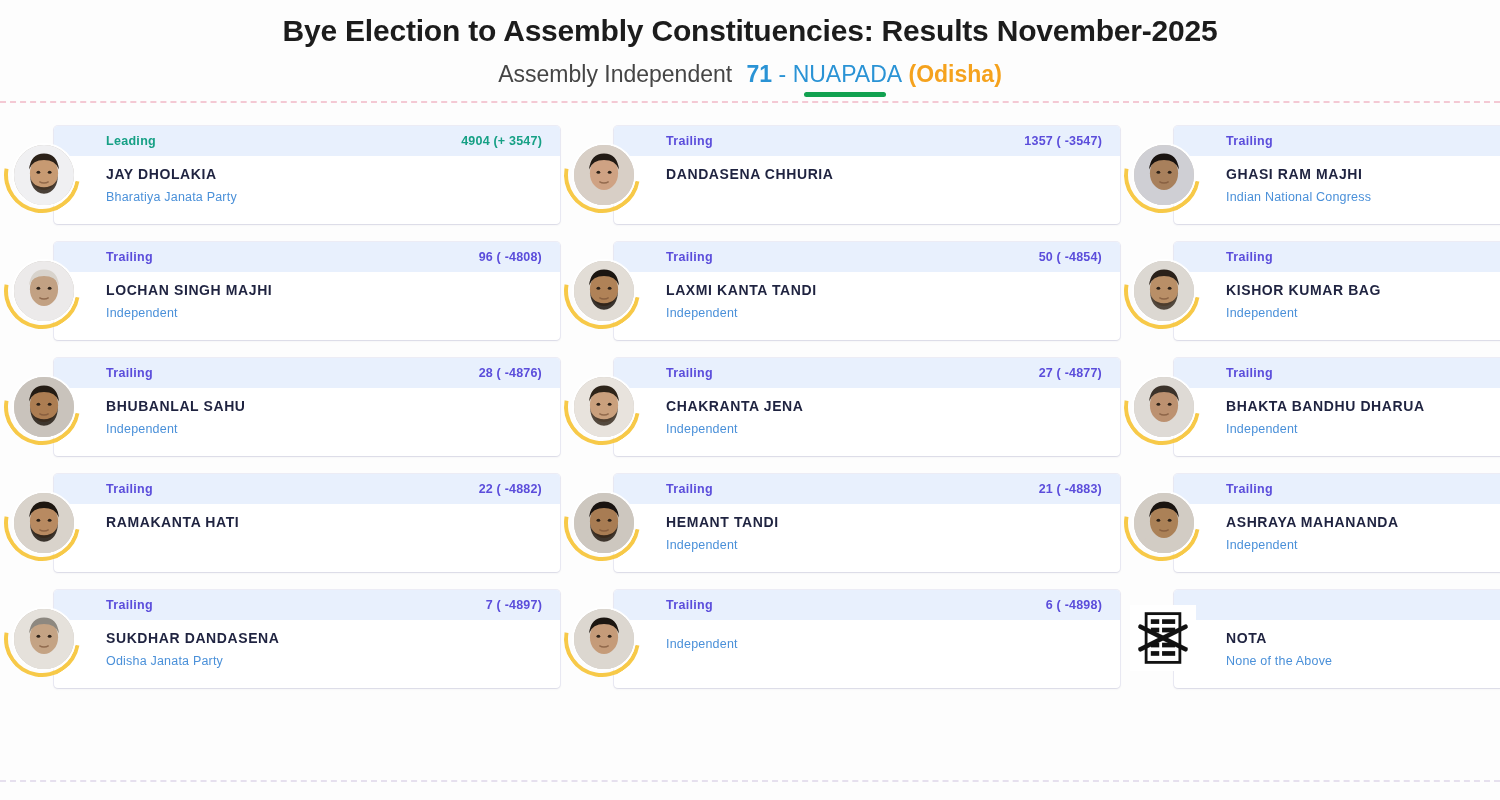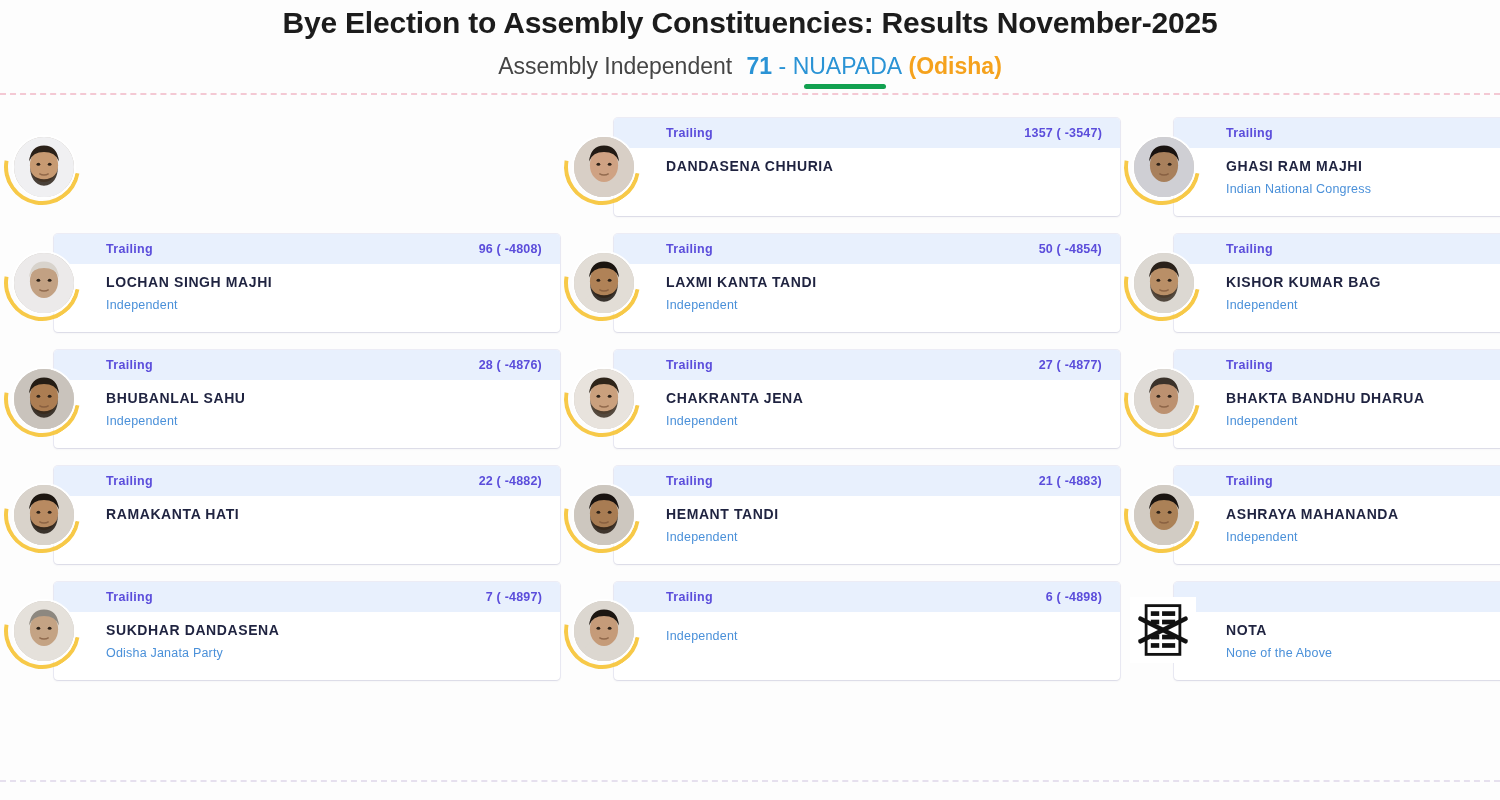--- a/index.html
+++ b/index.html
@@ -16,21 +16,21 @@
 
   .page {
     width: 1500px;
     height: 800px;
     position: relative;
     background: #fdfdfd;
   }
 
   
   .header {
-    padding-top: 4px;
+    padding-top: 12px;
     text-align: center;
   }
 
   .main-title {
     font-size: 30px;
     font-weight: 800;
     letter-spacing: -0.2px;
     color: #1c1c1c;
     line-height: 1.25;
   }
@@ -247,20 +247,30 @@
     <ellipse cx="32" cy="56" rx="22" ry="16" fill="#f0f0f2"></ellipse>
     <ellipse cx="32" cy="30" rx="15" ry="18" fill="#c79a72"></ellipse>
     <path d="M17 30 Q17 50 32 52 Q47 50 47 30 Q47 44 32 45 Q17 44 17 30 Z" fill="#2b2118" opacity="0.85"></path>
     <path d="M16 26 Q18 9 32 9 Q46 9 48 26 Q44 16 32 16 Q20 16 16 26 Z" fill="#2b2118"></path>
     <ellipse cx="26" cy="29" rx="2" ry="1.6" fill="#2c2118"></ellipse>
     <ellipse cx="38" cy="29" rx="2" ry="1.6" fill="#2c2118"></ellipse>
     <path d="M27 39 Q32 42 37 39" stroke="#7a5338" stroke-width="1.4" fill="none" opacity="0.7"></path>
   </svg>
           </div>
        </div>
+    <div class="card">
+      <div class="card-top">
+        <span class="status-label status-leading">Leading</span>
+        <span class="votes votes-leading" style="">4904 (+ 3547)</span>
+      </div>
+      <div class="card-body">
+        <div class="cand-name">JAY DHOLAKIA</div>
+        <div class="cand-party">Bharatiya Janata Party</div>
+      </div>
+    </div>
       </div>
       <div class="cell">
         <div class="avatar-wrap">
          <div class="avatar-ring"></div>
          <div class="avatar">
   <svg viewBox="0 0 64 64" preserveAspectRatio="xMidYMid slice">
     <rect x="0" y="0" width="64" height="64" fill="#d8cfc6"></rect>
     <ellipse cx="32" cy="56" rx="22" ry="16" fill="#d8cfc6"></ellipse>
     <ellipse cx="32" cy="30" rx="15" ry="18" fill="#cfa283"></ellipse>
 

